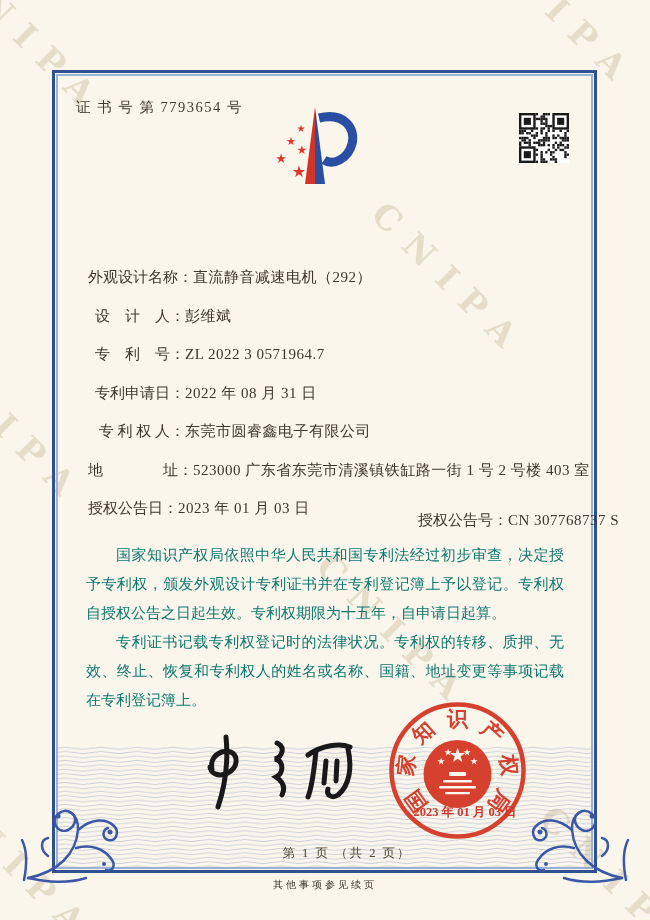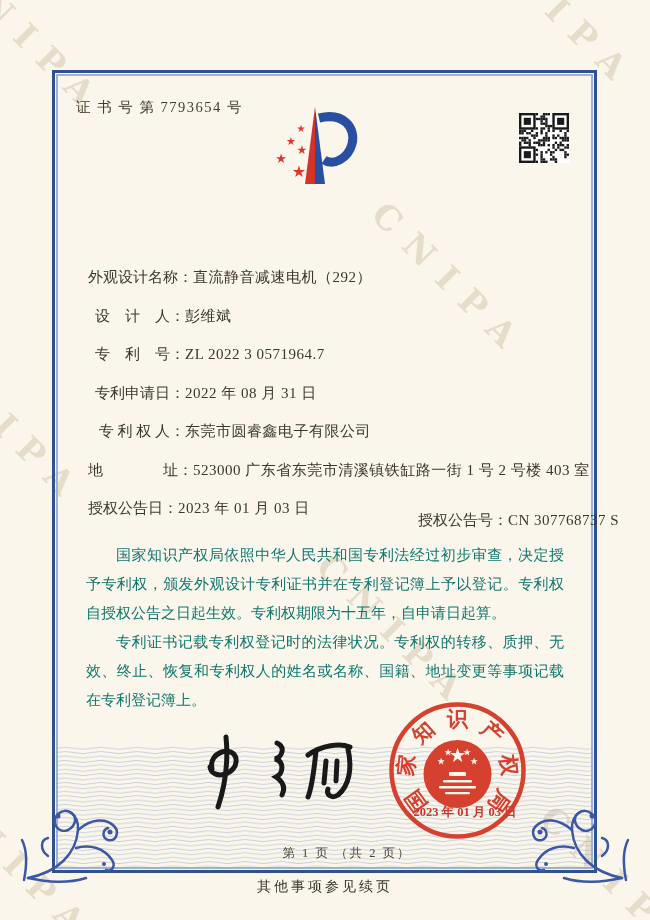--- a/index.html
+++ b/index.html
@@ -77,21 +77,21 @@
   .ornament{position:absolute;z-index:3;}
   .orn-bl{left:18px;top:760px;}
   .orn-br{left:512px;top:760px;}
 
   .page-number{
     position:absolute;left:0;right:0;top:845px;text-align:center;
     font-size:12.5px;letter-spacing:2px;color:#4a4338;z-index:2;padding-left:44px;
   }
   .footer-note{
     position:absolute;left:0;right:0;top:878px;text-align:center;
-    font-size:14px;letter-spacing:3px;color:#3a332a;z-index:2;
+    font-size:10px;letter-spacing:3px;color:#3a332a;z-index:2;
   }
 </style>
 </head>
 <body>
 
 <div class="page">
 
   <span class="wm" style="left:28px;top:38px">CNIPA</span>
   <span class="wm" style="left:560px;top:12px">CNIPA</span>
   <span class="wm" style="left:450px;top:280px">CNIPA</span>

